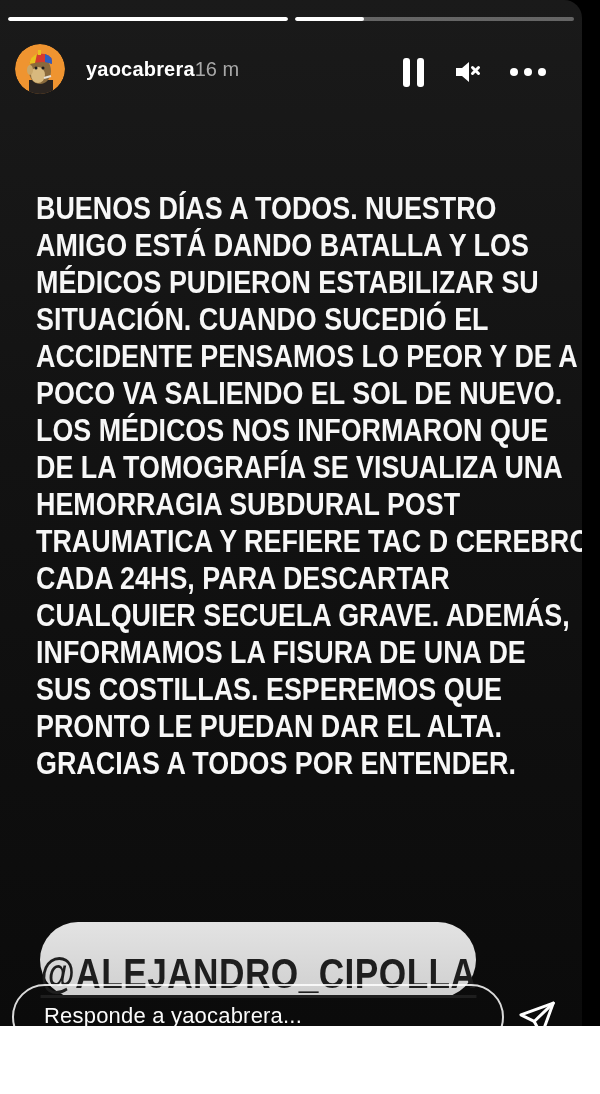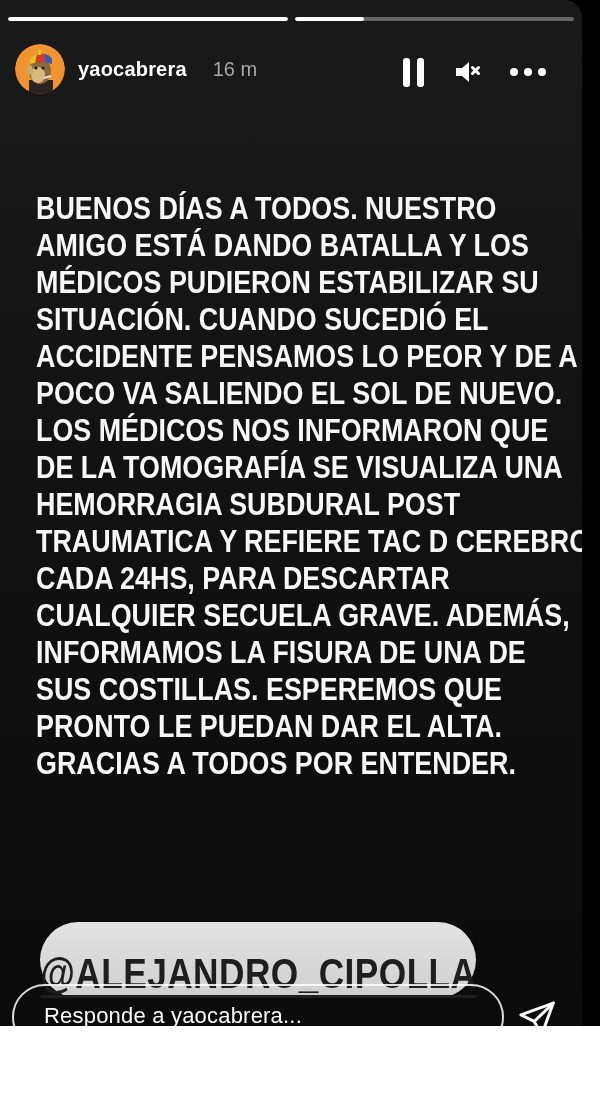--- a/index.html
+++ b/index.html
@@ -58,28 +58,28 @@
     height: 50px;
     display: flex; align-items: center;
   }
   .avatar {
     width: 50px; height: 50px;
     border-radius: 50%;
     overflow: hidden;
     flex: 0 0 auto;
   }
   .username {
-    margin-left: 13px;
+    margin-left: 21px;
     color: #ffffff;
     font-size: 20px;
     font-weight: bold;
     letter-spacing: 0.2px;
   }
   .timestamp {
-    margin-left: 26px;
+    margin-left: 0;
     color: #a8a8a8;
     font-size: 20px;
   }
 
   .controls {
     position: absolute;
     top: 55px; right: 36px;
     height: 34px;
     display: flex; align-items: center; gap: 27px;
   }

